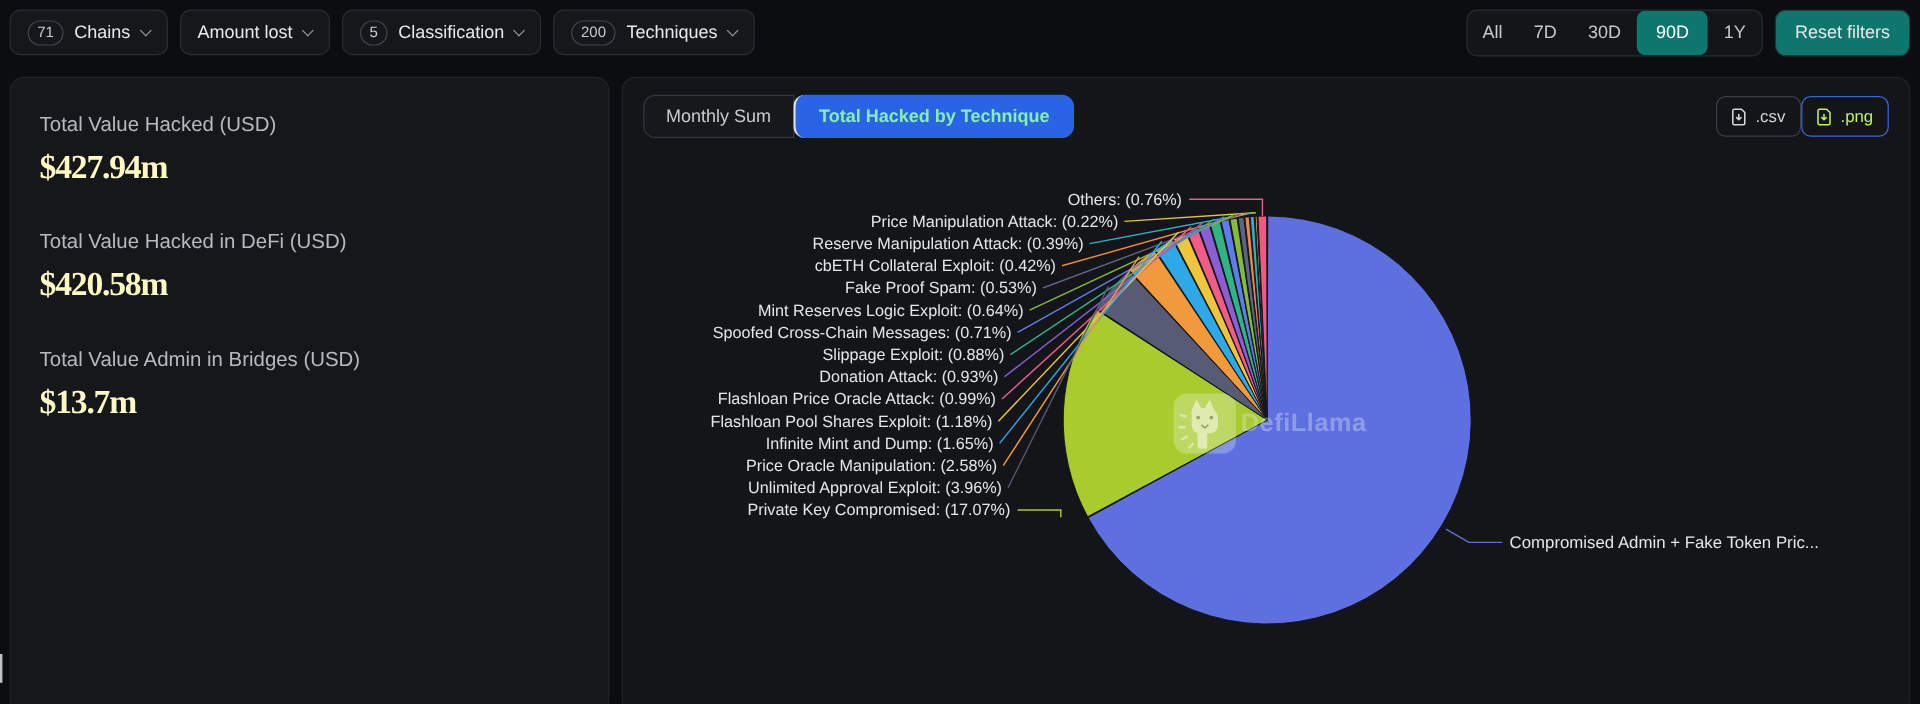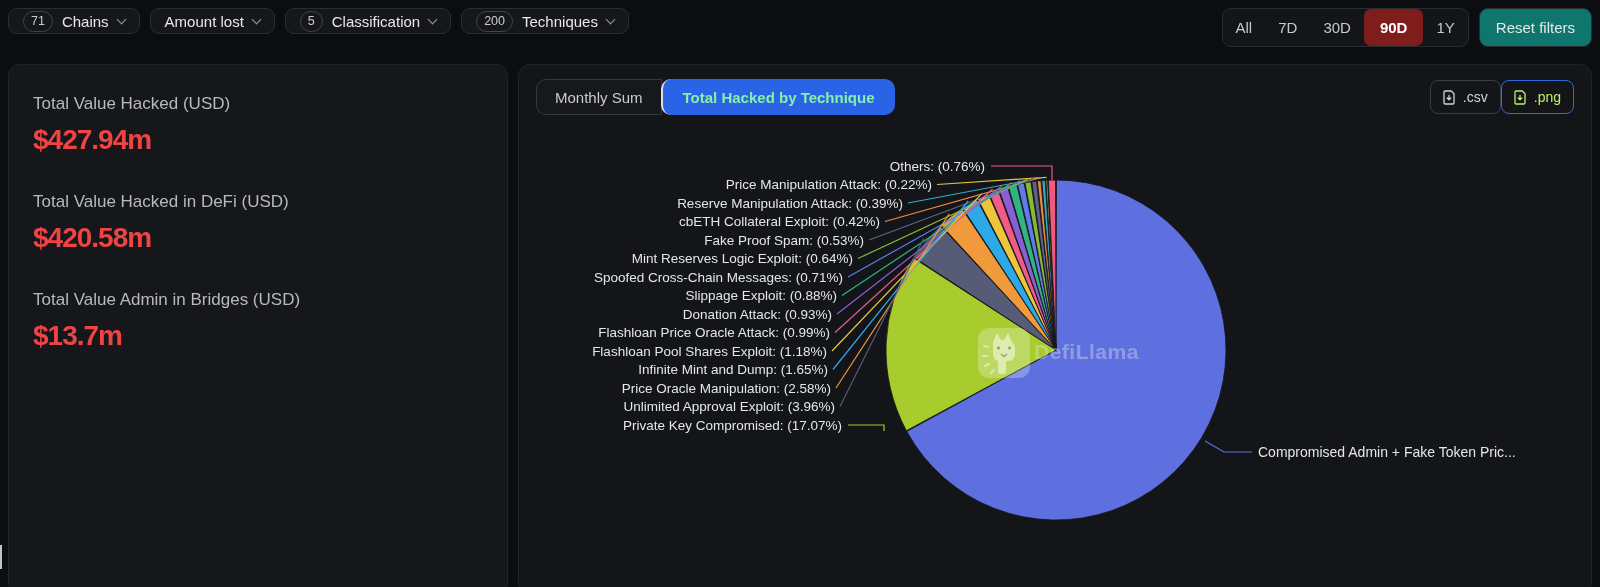--- a/index.html
+++ b/index.html
@@ -3,42 +3,42 @@
 <meta charset="utf-8">
 <style>
   html,body{margin:0;padding:0;background:#0c0d10;width:1600px;height:587px;overflow:hidden;
     font-family:"Liberation Sans",sans-serif;-webkit-font-smoothing:antialiased;position:relative}
   *{box-sizing:border-box}
 
   
   .topbar{position:absolute;top:8px;left:8px;right:8px;height:40px;display:flex;
     justify-content:space-between;align-items:flex-start}
   .filter-group{display:flex;gap:10px}
-  .filter-btn{height:26px;padding:0 14px;display:flex;align-items:center;gap:9px;
+  .filter-btn{height:38px;padding:0 14px;display:flex;align-items:center;gap:9px;
     background:#16171b;border:1px solid #2a2c32;border-radius:9px;color:#e7e8ea;
     font-size:15px;cursor:pointer;white-space:nowrap}
   .badge{border:1px solid #42454c;border-radius:999px;padding:0 7px;height:21px;
     display:flex;align-items:center;font-size:12.5px;color:#c9cbcf}
   .chev{width:7px;height:7px;border-right:1.6px solid #9a9ca1;border-bottom:1.6px solid #9a9ca1;
     transform:rotate(45deg);margin-top:-4px;flex:0 0 auto}
   .right-group{display:flex;gap:10px}
   .time-box{display:flex;align-items:stretch;background:#141519;border:1px solid #2a2c32;
     border-radius:9px;height:39px;overflow:hidden}
   .time-item{padding:0 13px;font-size:15px;color:#c7c9cd;display:flex;align-items:center;cursor:pointer}
-  .time-item.active{background:#7f1d1d;color:#fff;border-radius:7px;font-weight:700;padding:0 16px}
+  .time-item.active{background:#0f766e;color:#fff;border-radius:7px;font-weight:400;padding:0 16px}
   .reset-btn{height:39px;padding:0 16px;border:1px solid #2a2c32;border-radius:9px;
     background:#0f766e;color:#e7e8ea;font-size:15px;display:flex;align-items:center;cursor:pointer}
 
   
   .left-panel{position:absolute;left:8px;top:64px;width:500px;bottom:-8px;background:#16171b;
     border:1px solid #212328;border-radius:12px;padding:29px 24px}
   .stat{margin-bottom:36px}
   .stat-label{font-size:17px;color:#b7b9be;margin-bottom:10px}
-  .stat-value{font-family:Liberation Sans, sans-serif;font-weight:700;font-size:28px;
-    color:#ef4444;letter-spacing:-1px}
+  .stat-value{font-family:Liberation Serif, serif;font-weight:700;font-size:28px;
+    color:#fef9c3;letter-spacing:-1px}
   .right-panel{position:absolute;left:518px;right:8px;top:64px;bottom:-8px;background:#141519;
     border:1px solid #212328;border-radius:12px}
   .panel-head{display:flex;justify-content:space-between;align-items:center;padding:14px 17px 0 17px}
   .tab-group{display:flex}
   .tab{height:36px;display:flex;align-items:center;font-size:15px;cursor:pointer}
   .tab.inactive{border:1px solid #35383f;border-radius:10px 0 0 10px;padding:0 18px;
     color:#c9cbcf;background:#17181c}
   .tab.active{background:#2b63e6;border-radius:10px;padding:0 20px;color:#86efac;font-weight:700;
     margin-left:-1px;border-left:2px solid #dde0e4}
   .export-group{display:flex;}

